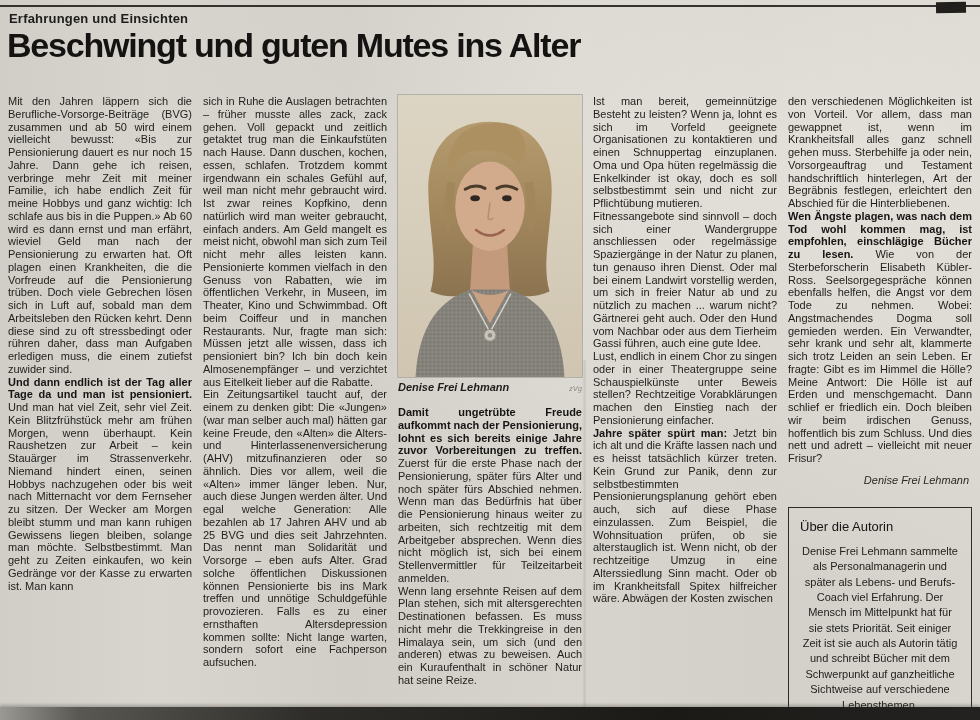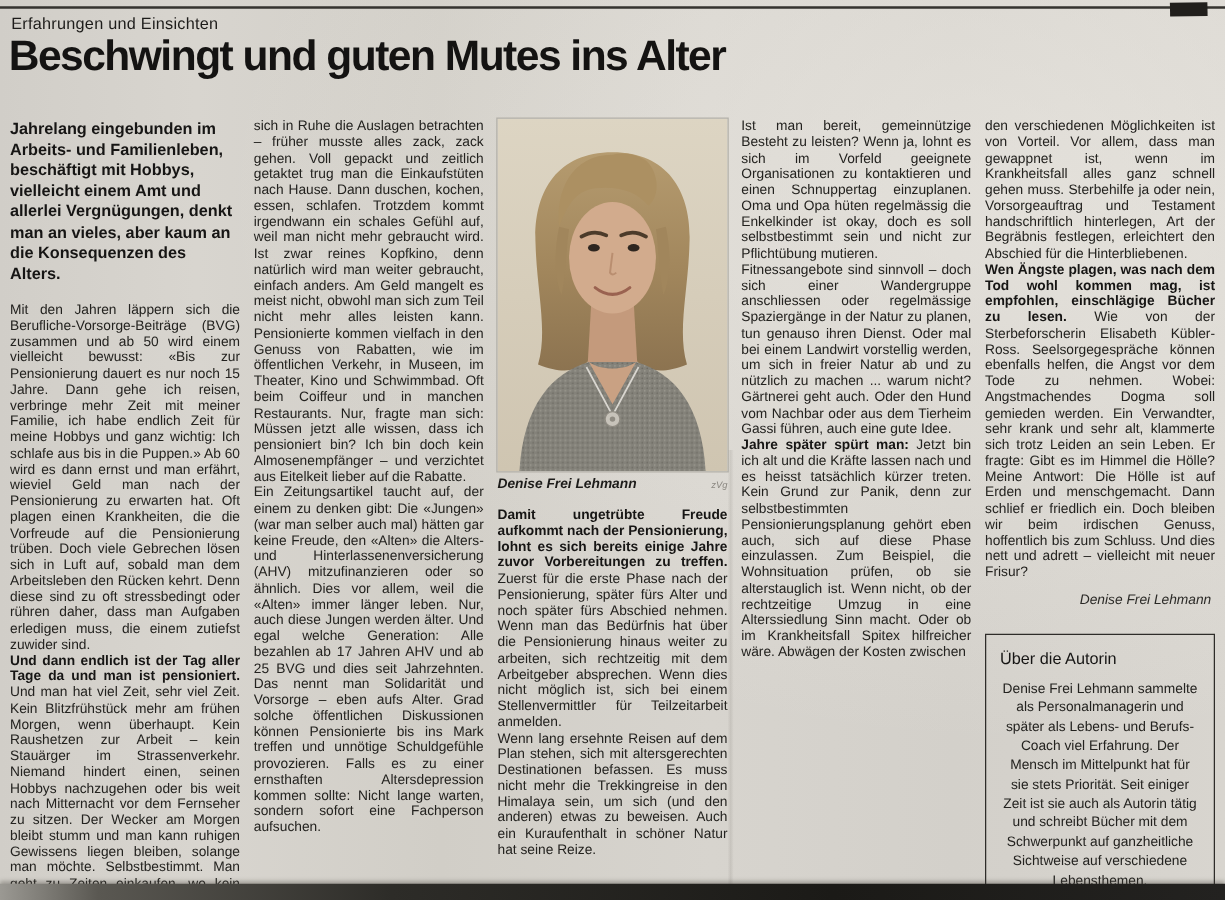--- a/index.html
+++ b/index.html
@@ -5,21 +5,21 @@
   html,body{margin:0;padding:0;background:#b9b6b0;}
   .page{
     position:relative;width:980px;height:720px;overflow:hidden;
     background:
       radial-gradient(ellipse at 82% 22%, rgba(240,237,231,.55), rgba(0,0,0,0) 55%),
       linear-gradient(90deg,#d1cec8 0%,#d8d5cf 16%,#d1cec7 36%,#d7d4ce 58%,#d3d0ca 78%,#d8d5cf 100%);
     font-family:"Liberation Sans","DejaVu Sans",sans-serif;color:#1d1c1a;
   }
   .top-rule{position:absolute;top:5px;left:0;width:100%;height:2px;background:#35332f;}
   .corner-mark{position:absolute;top:2px;right:14px;width:30px;height:11px;background:#211f1c;transform:rotate(-1deg);}
-  .kicker{position:absolute;top:11px;left:9px;font-size:13px;font-weight:normal;letter-spacing:.2px;}
+  .kicker{position:absolute;top:11px;left:9px;font-size:13px;font-weight:bold;letter-spacing:.2px;}
   .headline{position:absolute;top:28px;left:7px;margin:0;font-size:34px;font-weight:bold;letter-spacing:-1.2px;line-height:1;white-space:nowrap;color:#141312;}
   .columns{position:absolute;top:95px;left:8px;right:8px;display:flex;gap:11px;}
   .col{flex:1 1 0;min-width:0;}
   p{margin:0;}
   .body{font-size:11px;line-height:1.16;text-align:justify;hyphens:auto;-webkit-hyphens:auto;color:#23221f;}
   .lead{font-size:13px;line-height:1.27;font-weight:bold;margin-bottom:15px;color:#161514;}
   .bold-run{font-weight:bold;color:#161514;}
   .photo-frame{width:100%;height:282px;overflow:hidden;outline:1px solid #b3b0a8;}
   .photo-frame svg{display:block;width:100%;height:100%;}
   .caption-row{display:flex;justify-content:space-between;align-items:baseline;margin:4px 0 13px;}
@@ -40,21 +40,20 @@
 
 <div class="page">
   <div class="top-rule"></div>
   <div class="corner-mark"></div>
   <div class="kicker">Erfahrungen und Einsichten</div>
   <h1 class="headline">Beschwingt und guten Mutes ins Alter</h1>
 
   <div class="columns">
 
     <div class="col">
-      <p class="lead">Jahrelang eingebunden im Arbeits- und Familienleben, beschäftigt mit Hobbys, vielleicht einem Amt und allerlei Vergnügungen, denkt man an vieles, aber kaum an die Konsequenzen des Alters.</p>
       <p class="body">Mit den Jahren läppern sich die Berufliche-Vorsorge-Beiträge (BVG) zusammen und ab 50 wird einem vielleicht bewusst: «Bis zur Pensionierung dauert es nur noch 15 Jahre. Dann gehe ich reisen, verbringe mehr Zeit mit meiner Familie, ich habe endlich Zeit für meine Hobbys und ganz wichtig: Ich schlafe aus bis in die Puppen.» Ab 60 wird es dann ernst und man erfährt, wieviel Geld man nach der Pensionierung zu erwarten hat. Oft plagen einen Krankheiten, die die Vorfreude auf die Pensionierung trüben. Doch viele Gebrechen lösen sich in Luft auf, sobald man dem Arbeitsleben den Rücken kehrt. Denn diese sind zu oft stressbedingt oder rühren daher, dass man Aufgaben erledigen muss, die einem zutiefst zuwider sind.</p>
       <p class="body"><span class="bold-run">Und dann endlich ist der Tag aller Tage da und man ist pensioniert.</span><span> Und man hat viel Zeit, sehr viel Zeit. Kein Blitzfrühstück mehr am frühen Morgen, wenn überhaupt. Kein Raushetzen zur Arbeit – kein Stauärger im Strassenverkehr. Niemand hindert einen, seinen Hobbys nachzugehen oder bis weit nach Mitternacht vor dem Fernseher zu sitzen. Der Wecker am Morgen bleibt stumm und man kann ruhigen Gewissens liegen bleiben, solange man möchte. Selbstbestimmt. Man geht zu Zeiten einkaufen, wo kein Gedränge vor der Kasse zu erwarten ist. Man kann</span></p>
     </div>
 
     <div class="col">
       <p class="body">sich in Ruhe die Auslagen betrachten – früher musste alles zack, zack gehen. Voll gepackt und zeitlich getaktet trug man die Einkaufstüten nach Hause. Dann duschen, kochen, essen, schlafen. Trotzdem kommt irgendwann ein schales Gefühl auf, weil man nicht mehr gebraucht wird. Ist zwar reines Kopfkino, denn natürlich wird man weiter gebraucht, einfach anders. Am Geld mangelt es meist nicht, obwohl man sich zum Teil nicht mehr alles leisten kann. Pensionierte kommen vielfach in den Genuss von Rabatten, wie im öffentlichen Verkehr, in Museen, im Theater, Kino und Schwimmbad. Oft beim Coiffeur und in manchen Restaurants. Nur, fragte man sich: Müssen jetzt alle wissen, dass ich pensioniert bin? Ich bin doch kein Almosenempfänger – und verzichtet aus Eitelkeit lieber auf die Rabatte.</p>
       <p class="body">Ein Zeitungsartikel taucht auf, der einem zu denken gibt: Die «Jungen» (war man selber auch mal) hätten gar keine Freude, den «Alten» die Alters- und Hinterlassenenversicherung (AHV) mitzufinanzieren oder so ähnlich. Dies vor allem, weil die «Alten» immer länger leben. Nur, auch diese Jungen werden älter. Und egal welche Generation: Alle bezahlen ab 17 Jahren AHV und ab 25 BVG und dies seit Jahrzehnten. Das nennt man Solidarität und Vorsorge – eben aufs Alter. Grad solche öffentlichen Diskussionen können Pensionierte bis ins Mark treffen und unnötige Schuldgefühle provozieren. Falls es zu einer ernsthaften Altersdepression kommen sollte: Nicht lange warten, sondern sofort eine Fachperson aufsuchen.</p>
     </div>
 
     <div class="col">
@@ -100,20 +99,21 @@
         <span class="caption">Denise Frei Lehmann</span>
         <span class="credit">zVg</span>
       </div>
       <p class="body"><span class="bold-run">Damit ungetrübte Freude aufkommt nach der Pensionierung, lohnt es sich bereits einige Jahre zuvor Vorbereitungen zu treffen.</span><span> Zuerst für die erste Phase nach der Pensionierung, später fürs Alter und noch später fürs Abschied nehmen. Wenn man das Bedürfnis hat über die Pensionierung hinaus weiter zu arbeiten, sich rechtzeitig mit dem Arbeitgeber absprechen. Wenn dies nicht möglich ist, sich bei einem Stellenvermittler für Teilzeitarbeit anmelden.</span></p>
       <p class="body">Wenn lang ersehnte Reisen auf dem Plan stehen, sich mit altersgerechten Destinationen befassen. Es muss nicht mehr die Trekkingreise in den Himalaya sein, um sich (und den anderen) etwas zu beweisen. Auch ein Kuraufenthalt in schöner Natur hat seine Reize.</p>
     </div>
 
     <div class="col">
       <p class="body">Ist man bereit, gemeinnützige Besteht zu leisten? Wenn ja, lohnt es sich im Vorfeld geeignete Organisationen zu kontaktieren und einen Schnuppertag einzuplanen. Oma und Opa hüten regelmässig die Enkelkinder ist okay, doch es soll selbstbestimmt sein und nicht zur Pflichtübung mutieren.</p>
       <p class="body">Fitnessangebote sind sinnvoll – doch sich einer Wandergruppe anschliessen oder regelmässige Spaziergänge in der Natur zu planen, tun genauso ihren Dienst. Oder mal bei einem Landwirt vorstellig werden, um sich in freier Natur ab und zu nützlich zu machen ... warum nicht? Gärtnerei geht auch. Oder den Hund vom Nachbar oder aus dem Tierheim Gassi führen, auch eine gute Idee.</p>
+      <p class="body">Lust, endlich in einem Chor zu singen oder in einer Theatergruppe seine Schauspielkünste unter Beweis stellen? Rechtzeitige Vorabklärungen machen den Einstieg nach der Pensionierung einfacher.</p>
       <p class="body"><span class="bold-run">Jahre später spürt man:</span><span> Jetzt bin ich alt und die Kräfte lassen nach und es heisst tatsächlich kürzer treten. Kein Grund zur Panik, denn zur selbstbestimmten Pensionierungsplanung gehört eben auch, sich auf diese Phase einzulassen. Zum Beispiel, die Wohnsituation prüfen, ob sie alterstauglich ist. Wenn nicht, ob der rechtzeitige Umzug in eine Alterssiedlung Sinn macht. Oder ob im Krankheitsfall Spitex hilfreicher wäre. Abwägen der Kosten zwischen</span></p>
     </div>
 
     <div class="col">
       <p class="body">den verschiedenen Möglichkeiten ist von Vorteil. Vor allem, dass man gewappnet ist, wenn im Krankheitsfall alles ganz schnell gehen muss. Sterbehilfe ja oder nein, Vorsorgeauftrag und Testament handschriftlich hinterlegen, Art der Begräbnis festlegen, erleichtert den Abschied für die Hinterbliebenen.</p>
       <p class="body"><span class="bold-run">Wen Ängste plagen, was nach dem Tod wohl kommen mag, ist empfohlen, einschlägige Bücher zu lesen.</span><span> Wie von der Sterbeforscherin Elisabeth Kübler-Ross. Seelsorgegespräche können ebenfalls helfen, die Angst vor dem Tode zu nehmen. Wobei: Angstmachendes Dogma soll gemieden werden. Ein Verwandter, sehr krank und sehr alt, klammerte sich trotz Leiden an sein Leben. Er fragte: Gibt es im Himmel die Hölle? Meine Antwort: Die Hölle ist auf Erden und menschgemacht. Dann schlief er friedlich ein. Doch bleiben wir beim irdischen Genuss, hoffentlich bis zum Schluss. Und dies nett und adrett – vielleicht mit neuer Frisur?</span></p>
       <p class="signature">Denise Frei Lehmann</p>
       <div class="author-box">
         <div class="author-box-title">Über die Autorin</div>
         <p class="author-box-text">Denise Frei Lehmann sammelte als Personalmanagerin und später als Lebens- und Berufs-Coach viel Erfahrung. Der Mensch im Mittelpunkt hat für sie stets Priorität. Seit einiger Zeit ist sie auch als Autorin tätig und schreibt Bücher mit dem Schwerpunkt auf ganzheitliche Sichtweise auf verschiedene Lebensthemen.</p>

